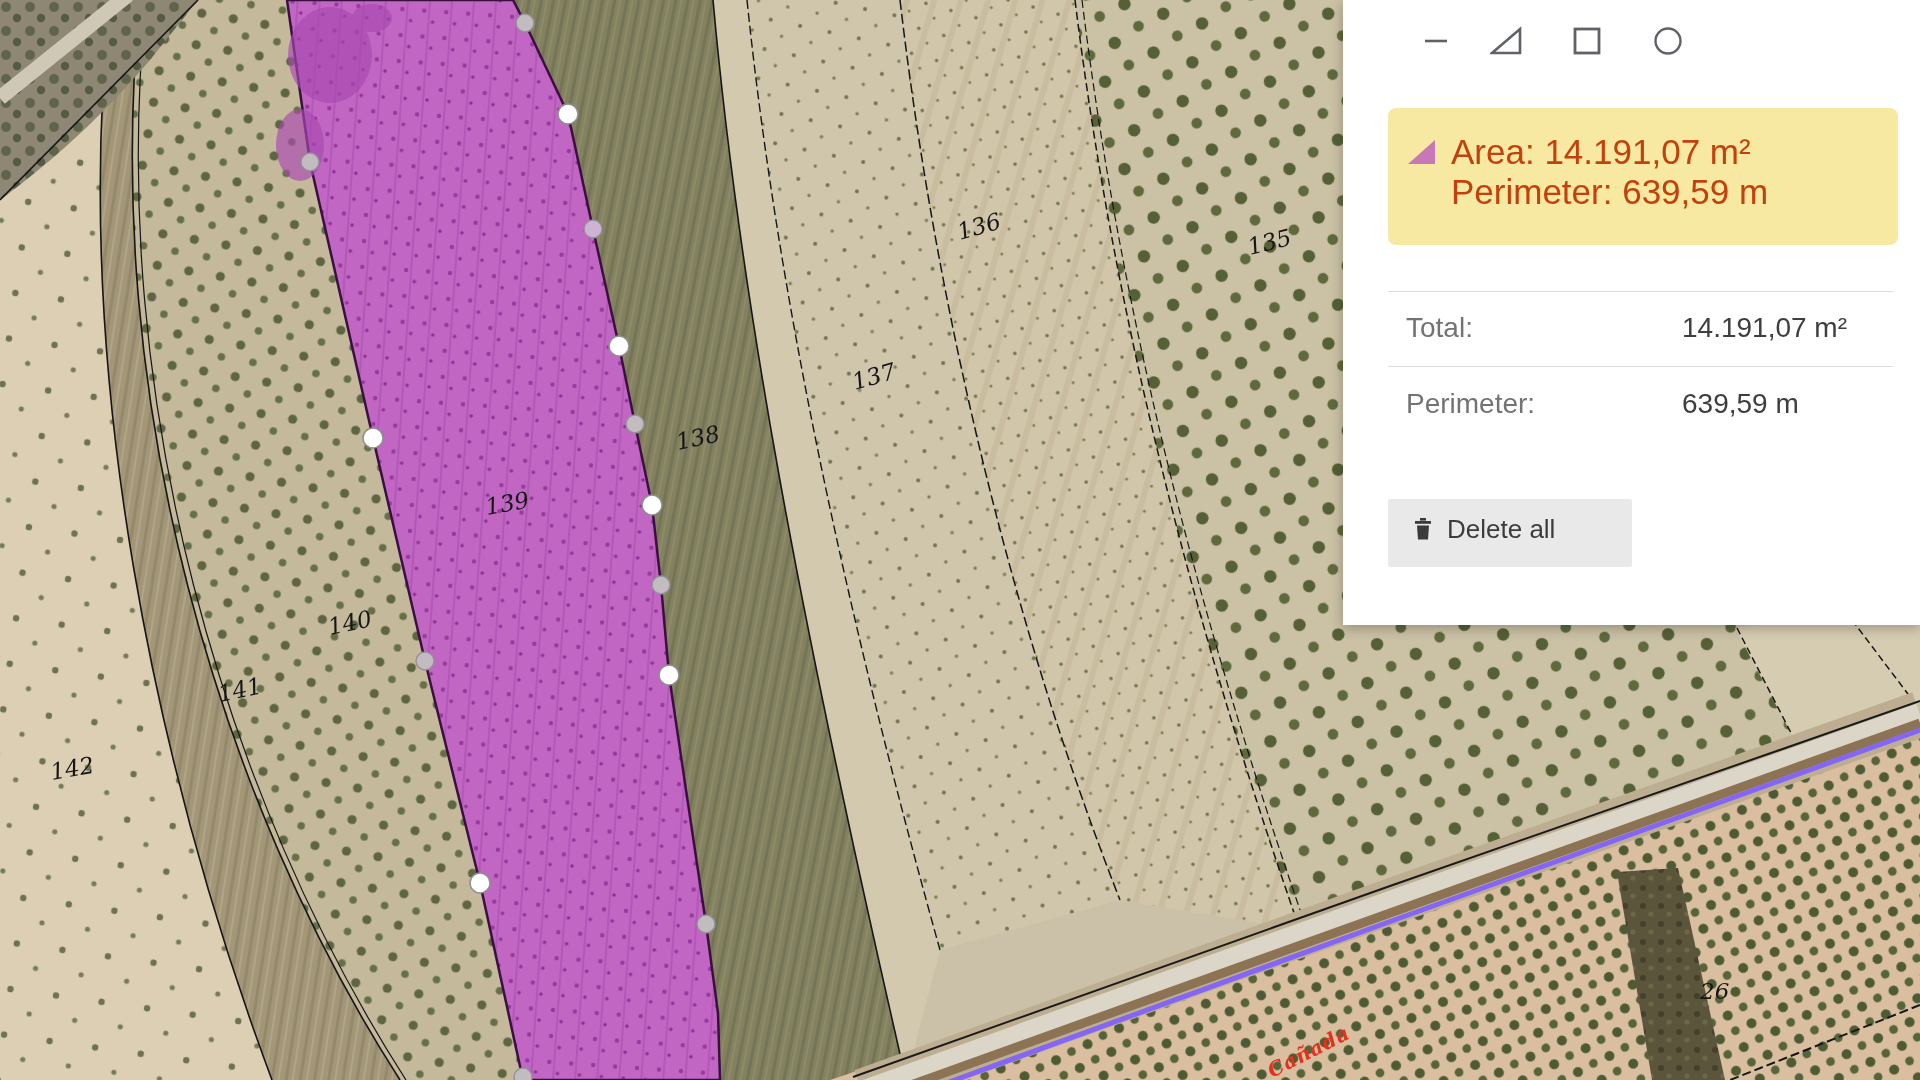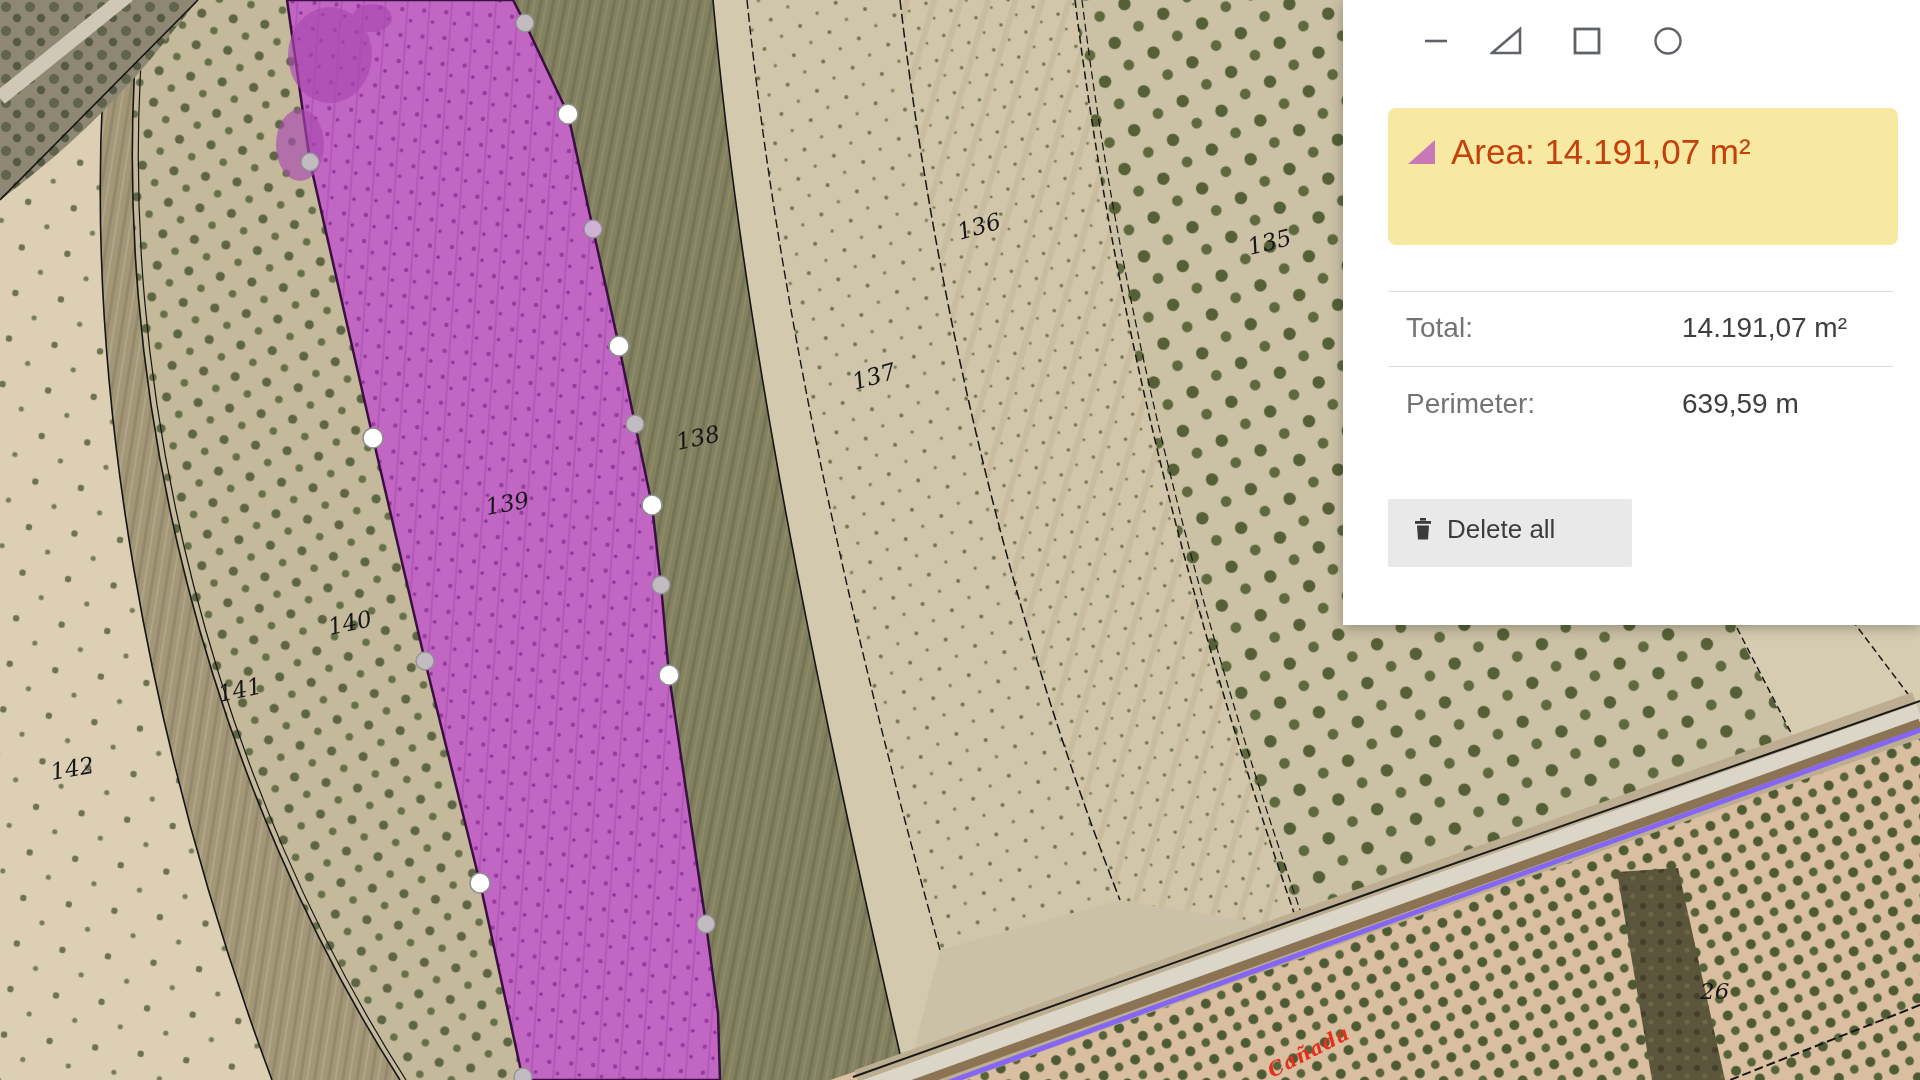--- a/index.html
+++ b/index.html
@@ -195,20 +195,21 @@
         <svg width="30" height="30" viewBox="0 0 30 30">
           <circle cx="15" cy="15" r="12.5" fill="none" stroke="#5f6368" stroke-width="2.4"></circle>
         </svg>
       </button>
     </div>
 
     <div class="hl-box">
       <span class="hl-tri"></span>
       <div class="hl-text">
         <div><span>Area:</span>&nbsp;<span>14.191,07 m²</span></div>
+        <div><span>Perimeter:</span>&nbsp;<span>639,59 m</span></div>
       </div>
     </div>
 
     <div class="divider" style="top:291px"></div>
     <div class="row-label" style="top:312px">Total:</div>
     <div class="row-value" style="top:312px">14.191,07 m²</div>
 
     <div class="divider" style="top:366px"></div>
     <div class="row-label" style="top:388px">Perimeter:</div>
     <div class="row-value" style="top:388px">639,59 m</div>

